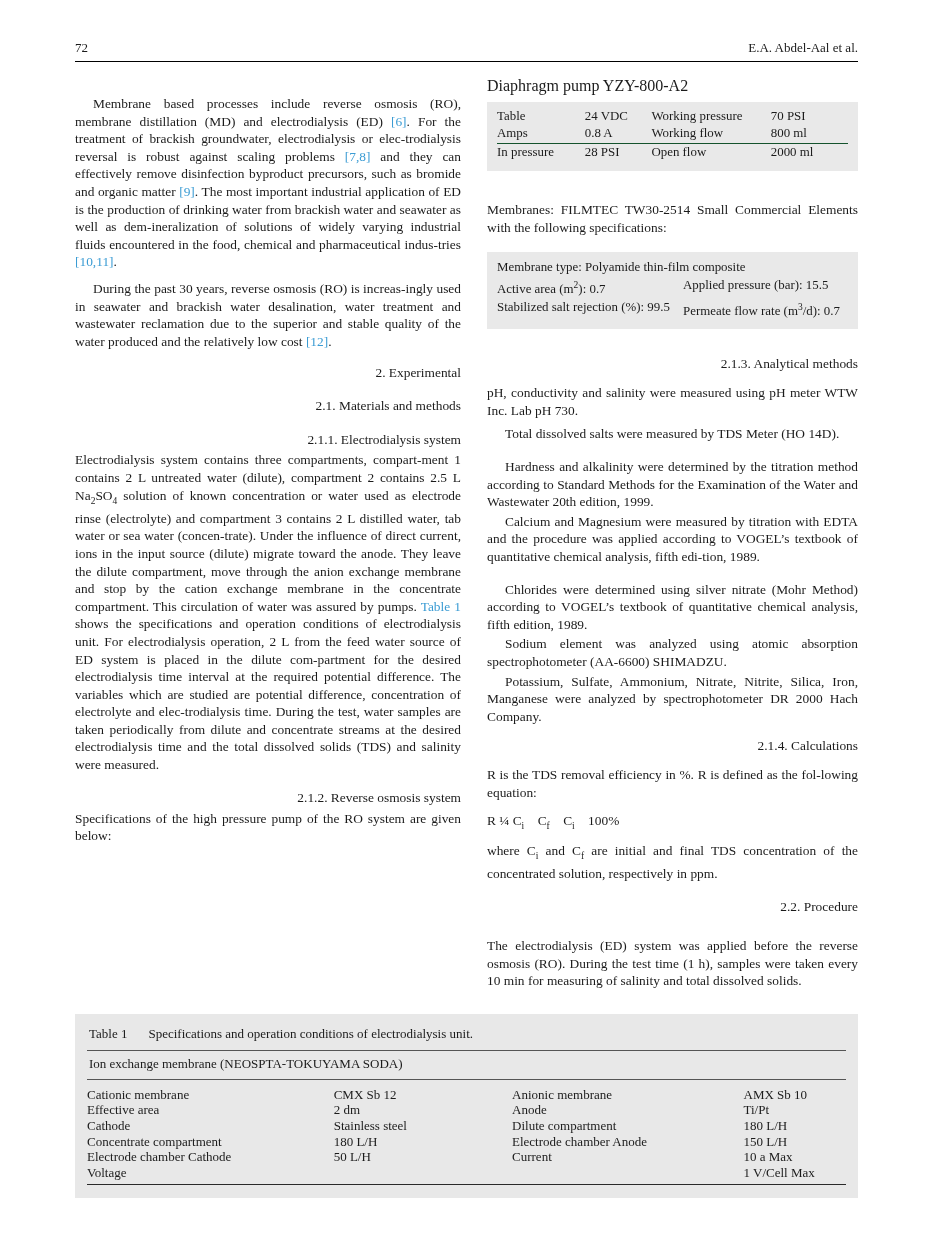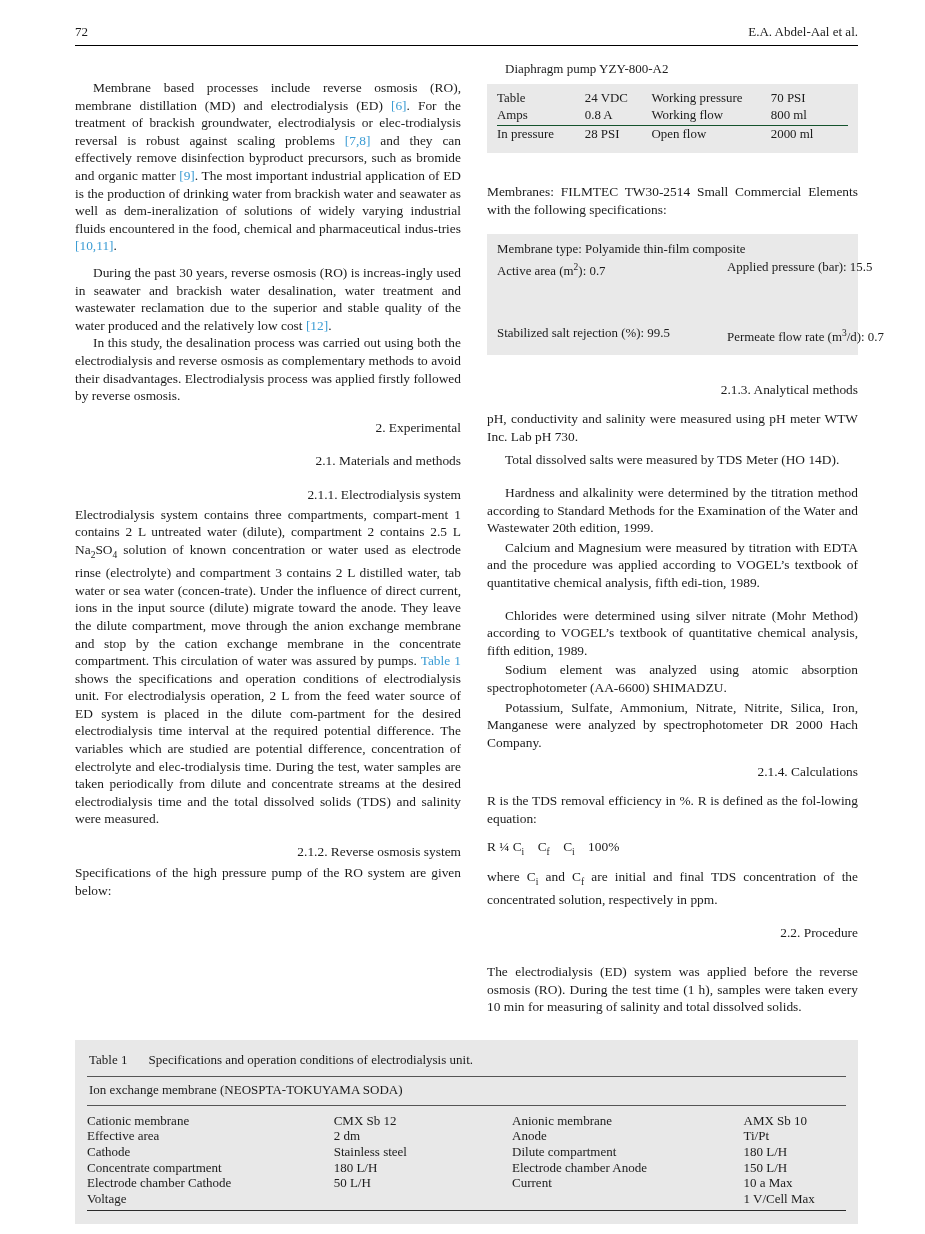--- a/index.html
+++ b/index.html
@@ -2,21 +2,21 @@
 <html><head>
 <meta charset="utf-8">
 <style>
   * { margin:0; padding:0; box-sizing:border-box; }
   html, body { background:#ffffff; }
   .page {
     width:925px; height:1234px; background:#ffffff;
     font-family:"Liberation Serif", serif; color:#1b1b1b;
     position:relative; overflow:hidden;
   }
-  .content { padding:24px 67px 0 75px; }
+  .content { padding:40px 67px 0 75px; }
   .header-row {
     display:flex; justify-content:space-between; align-items:flex-end;
     font-size:13px; padding-bottom:5px; border-bottom:1.2px solid #000;
   }
   .columns { display:flex; gap:26px; margin-top:33px; }
   .col-left { width:386px; flex:none; }
   .col-right { flex:1; margin-top:-18px; }
 
   p.body { font-size:13.4px; line-height:17.6px; text-align:justify; }
   p.indent { text-indent:18px; }
@@ -26,32 +26,32 @@
   .h-edsystem { margin:0 0 3px; }
   .h-rosystem { margin:16px 0 4px; }
   .h-analytical { margin:27px 0 12px; }
   .h-calculations { margin:13px 0 12px; }
   .h-procedure { margin:16px 0 22px; }
 
   .cite { color:#3b9cd4; }
   sub { font-size:9.5px; }
   sup { font-size:9.5px; }
 
-  .pump-title { font-size:13px; margin-left:18px; }
+  .pump-title { font-size:16px; }
   .box { background:#e9e9e9; font-size:12.9px; }
   .pump-box { margin-top:7px; padding:6px 10px 10px; }
   .pump-table { width:100%; border-collapse:collapse; }
   .pump-table td { line-height:17.4px; vertical-align:top; }
   .pump-table col.c1 { width:25%; } .pump-table col.c2 { width:19%; }
   .pump-table col.c3 { width:34%; } .pump-table col.c4 { width:22%; }
   .pump-table tr:nth-child(2) td { border-bottom:1px solid #14532d; }
 
   .membranes-para { margin-top:30px; }
   .membrane-box { margin-top:16px; padding:7px 10px 9px; line-height:17.4px; }
-  .mem-grid { display:grid; grid-template-columns:53% 47%;gap:44px; }
+  .mem-grid { display:grid; grid-template-columns:53% 47%; }
 
   .mt-sm { margin-top:6px; }
   .mt-md { margin-top:15px; }
   .mt-xs { margin-top:2px; }
   .equation { font-size:13.4px; white-space:pre-wrap; margin:11px 0 12px; }
 
   .table1-wrap { background:#e8e8e8; margin-top:24px; padding:9px 12px 13px; font-size:13px; }
   .t1-caption { padding:3px 2px 8px; }
   .t1-caption .cap-label { margin-right:21px; }
   .t1-subheader { padding:5px 2px 7px; border-top:1px solid #555; border-bottom:1px solid #555; }
@@ -71,21 +71,20 @@
     <div class="header-row">
       <span>72</span>
       <span>E.A. Abdel-Aal et al.</span>
     </div>
 
     <div class="columns">
 
       <div class="col-left">
         <p class="body indent" style="margin-bottom:9px;"><span>Membrane based processes include reverse osmosis (RO), membrane distillation (MD) and electrodialysis (ED) </span><span class="cite">[6]</span><span>. For the treatment of brackish groundwater, electrodialysis or elec-trodialysis reversal is robust against scaling problems </span><span class="cite">[7,8]</span><span> and they can effectively remove disinfection byproduct precursors, such as bromide and organic matter </span><span class="cite">[9]</span><span>. The most important industrial application of ED is the production of drinking water from brackish water and seawater as well as dem-ineralization of solutions of widely varying industrial fluids encountered in the food, chemical and pharmaceutical indus-tries </span><span class="cite">[10,11]</span><span>.</span></p>
         <p class="body indent"><span>During the past 30 years, reverse osmosis (RO) is increas-ingly used in seawater and brackish water desalination, water treatment and wastewater reclamation due to the superior and stable quality of the water produced and the relatively low cost </span><span class="cite">[12]</span><span>.</span></p>
-        <p class="body indent"><span>In this study, the desalination process was carried out using both the electrodialysis and reverse osmosis as complementary methods to avoid their disadvantages. Electrodialysis process was applied firstly followed by reverse osmosis.</span></p>
         <div class="heading h-experimental">2. Experimental</div>
         <div class="heading h-materials">2.1. Materials and methods</div>
         <div class="heading h-edsystem">2.1.1. Electrodialysis system</div>
         <p class="body"><span>Electrodialysis system contains three compartments, compart-ment 1 contains 2 L untreated water (dilute), compartment 2 contains 2.5 L Na</span><sub>2</sub><span>SO</span><sub>4</sub><span> solution of known concentration or water used as electrode rinse (electrolyte) and compartment 3 contains 2 L distilled water, tab water or sea water (concen-trate). Under the influence of direct current, ions in the input source (dilute) migrate toward the anode. They leave the dilute compartment, move through the anion exchange membrane and stop by the cation exchange membrane in the concentrate compartment. This circulation of water was assured by pumps. </span><span class="cite">Table 1</span><span> shows the specifications and operation conditions of electrodialysis unit. For electrodialysis operation, 2 L from the feed water source of ED system is placed in the dilute com-partment for the desired electrodialysis time interval at the required potential difference. The variables which are studied are potential difference, concentration of electrolyte and elec-trodialysis time. During the test, water samples are taken periodically from dilute and concentrate streams at the desired electrodialysis time and the total dissolved solids (TDS) and salinity were measured.</span></p>
         <div class="heading h-rosystem">2.1.2. Reverse osmosis system</div>
         <p class="body"><span>Specifications of the high pressure pump of the RO system are given below:</span></p>
       </div>
 
       <div class="col-right">
         <div class="pump-title">Diaphragm pump YZY-800-A2</div>

